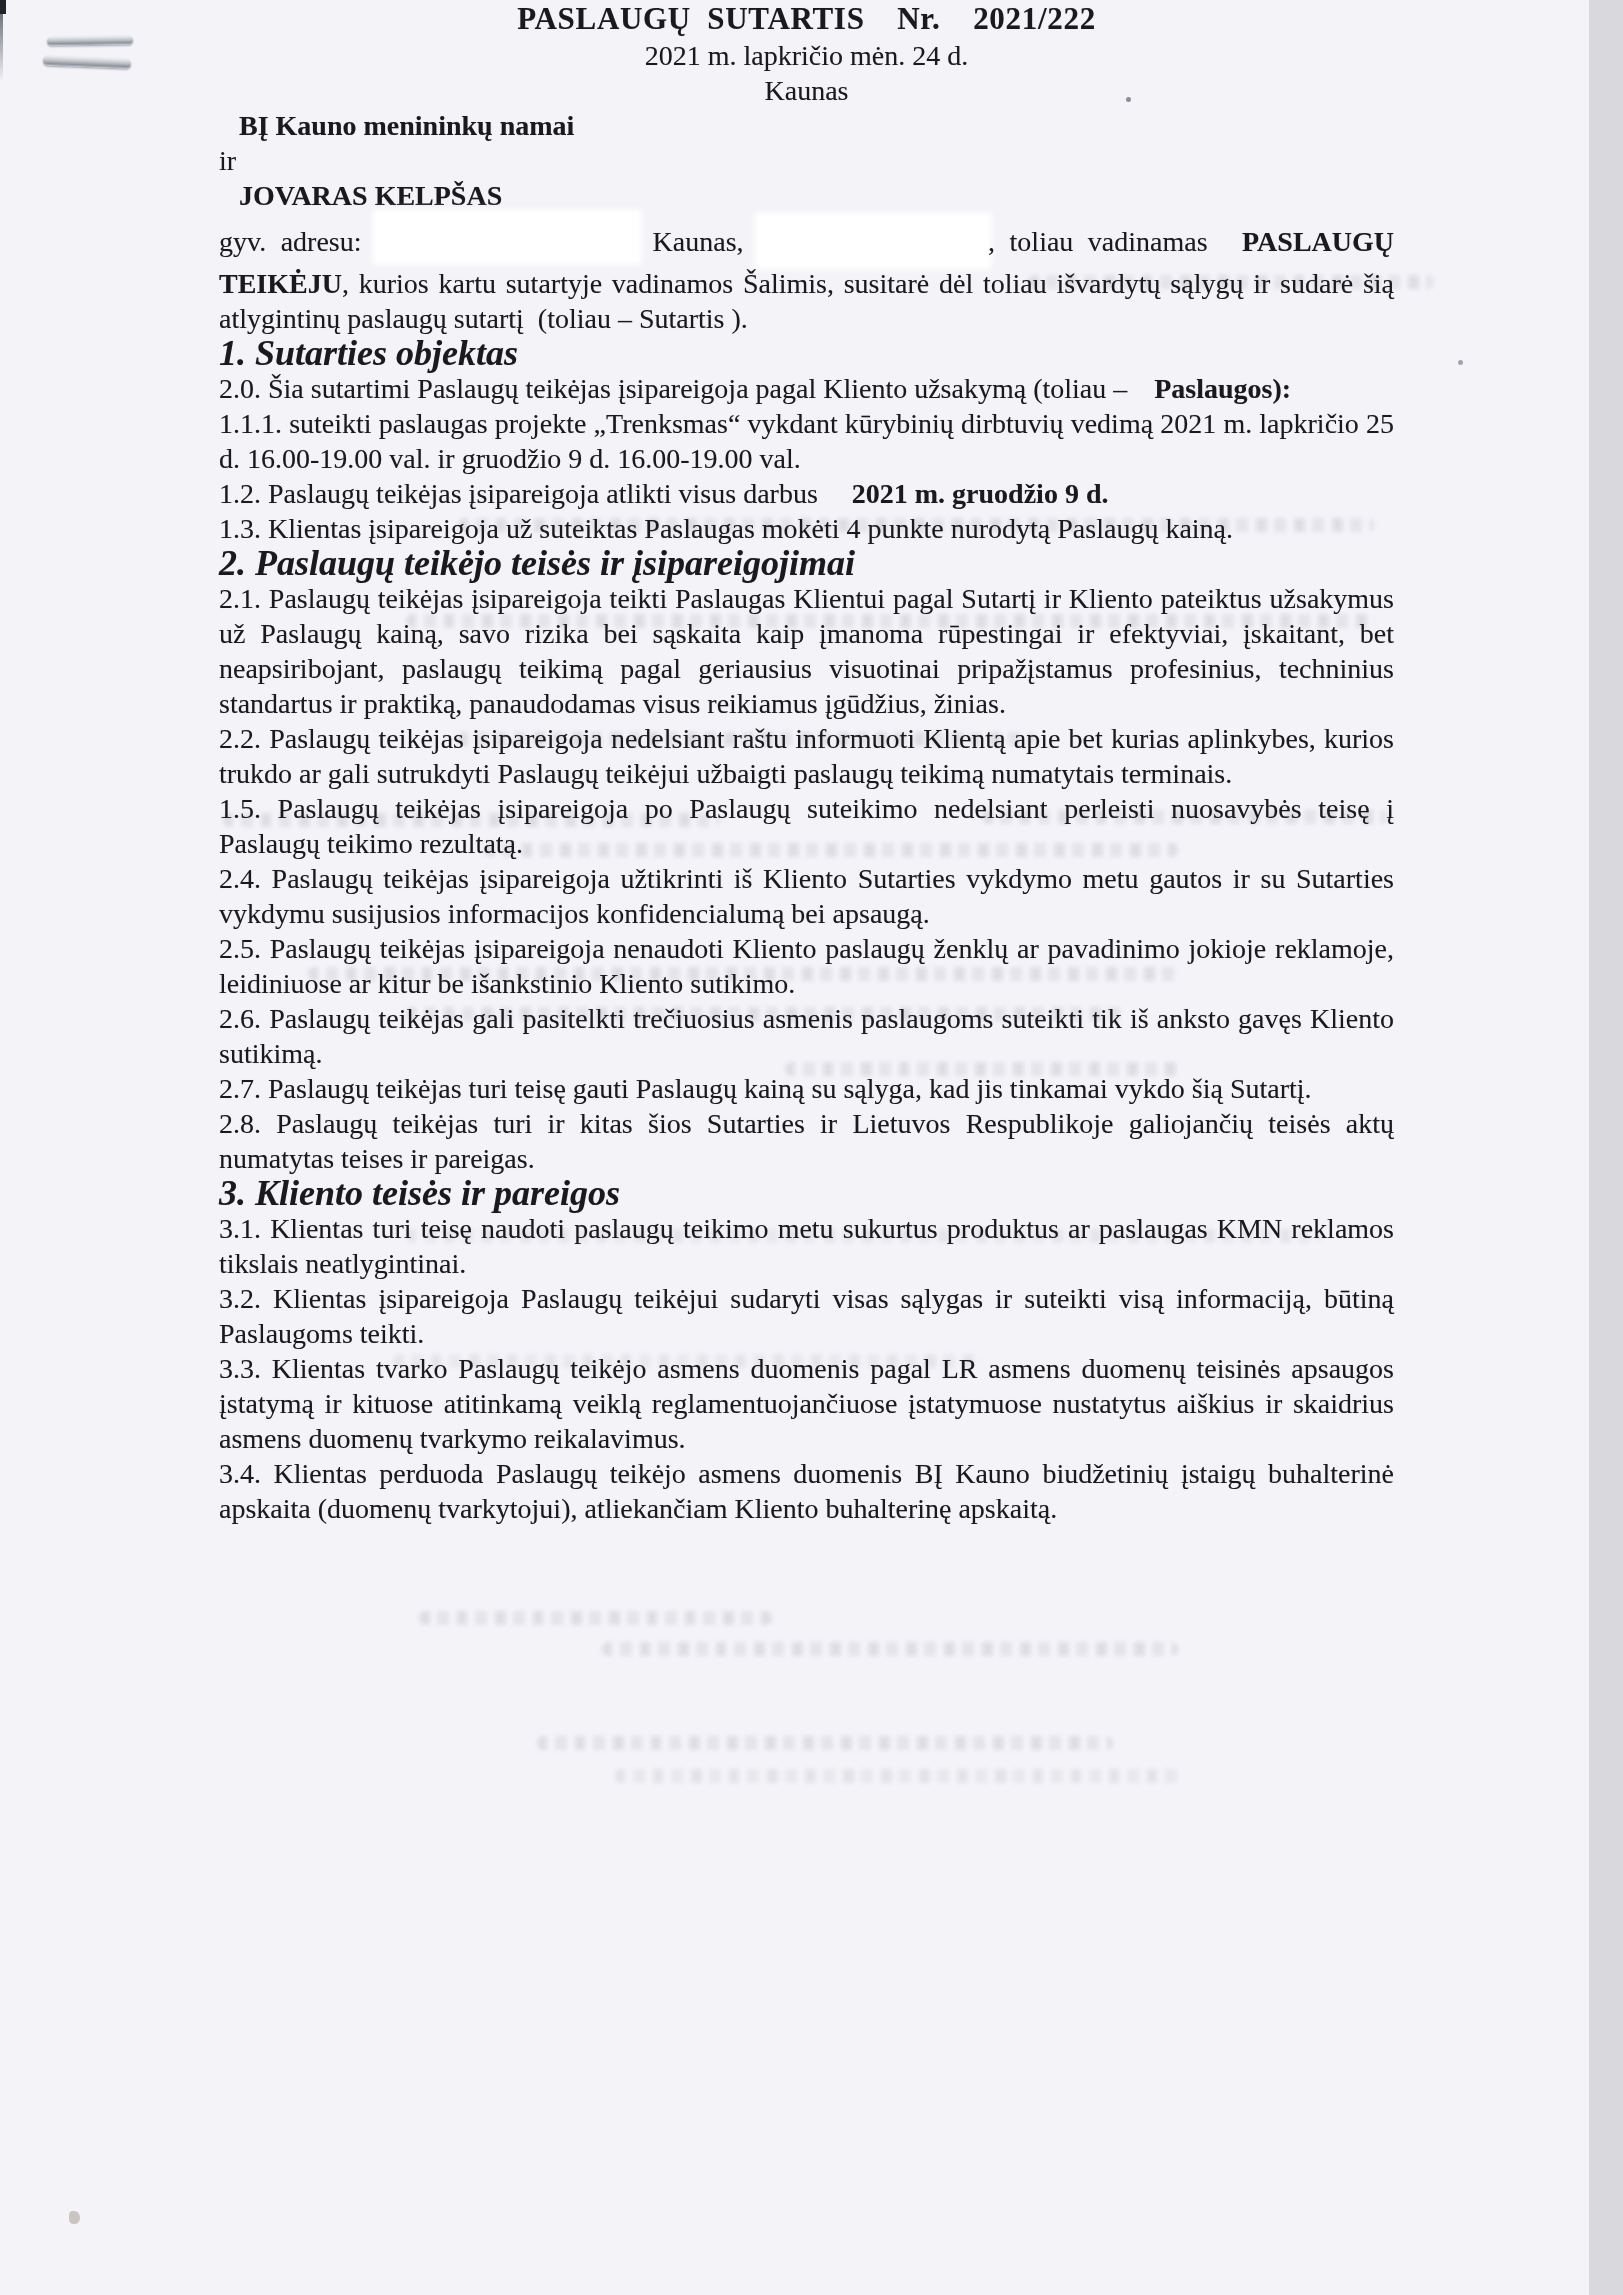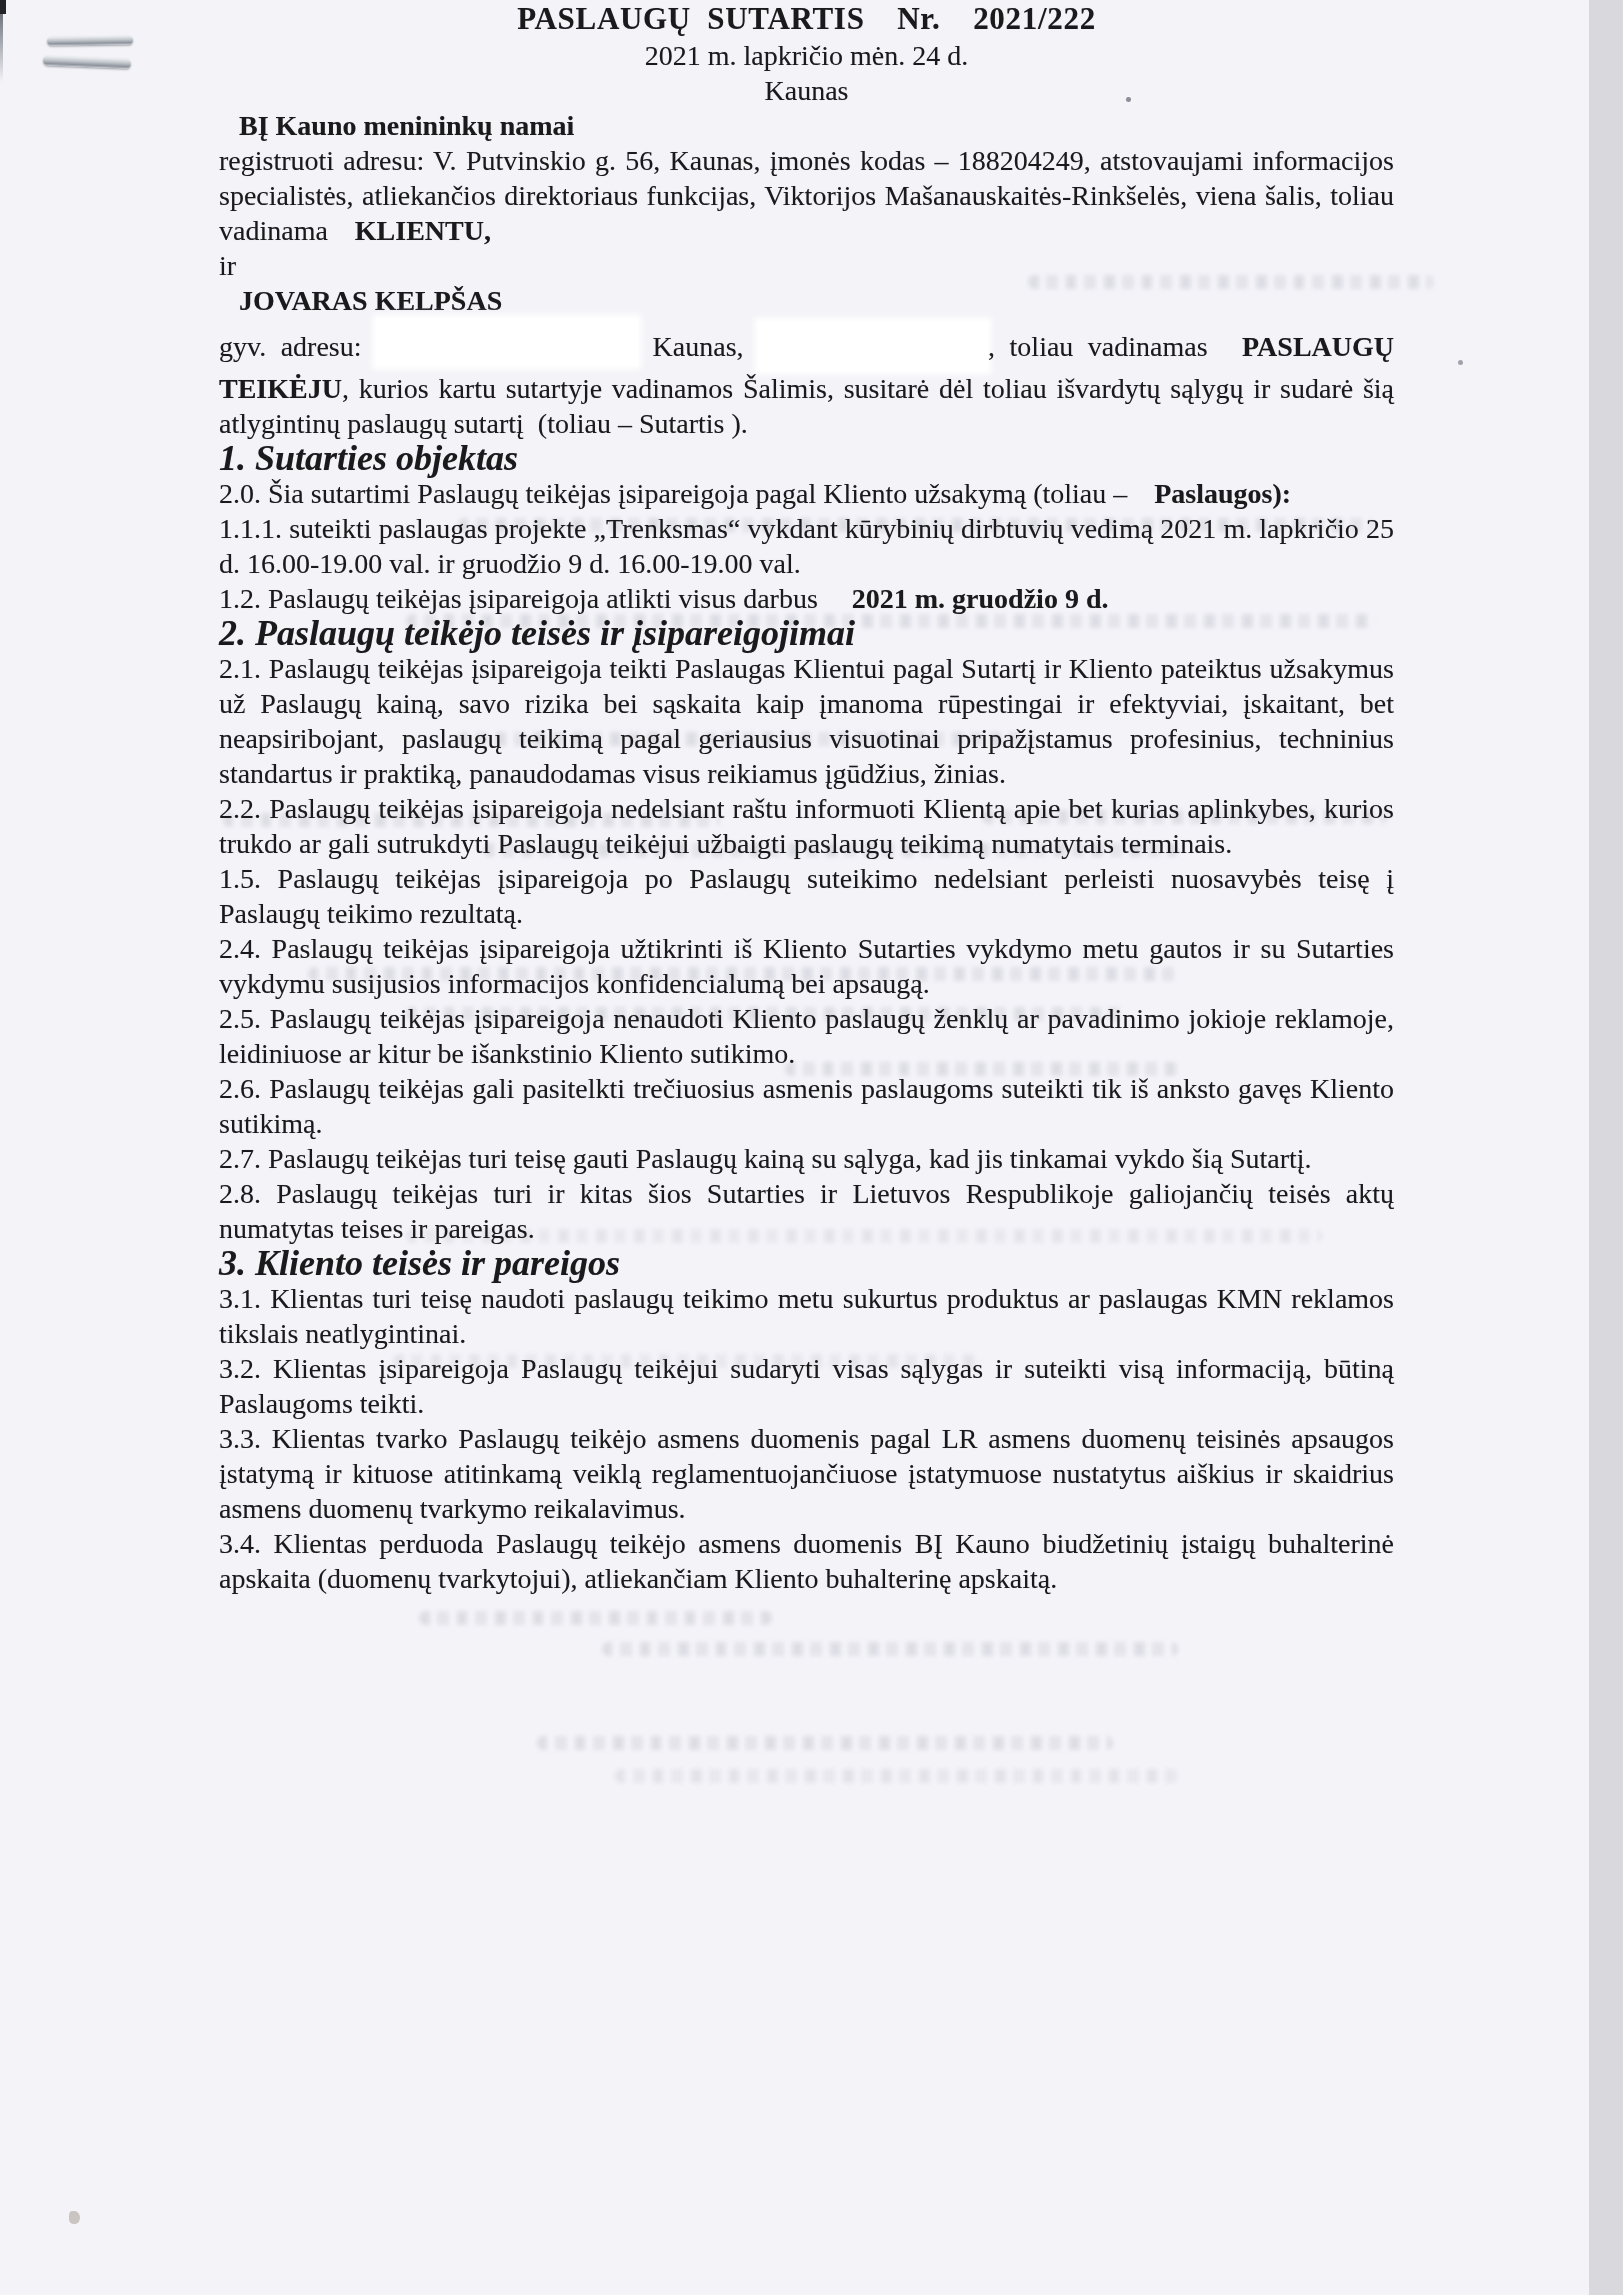--- a/index.html
+++ b/index.html
@@ -102,37 +102,37 @@
   <div class="content">
 
     <h1 class="title t-center">PASLAUGŲ SUTARTIS&nbsp; Nr.&nbsp; 2021/222</h1>
 
     <p class="t-center p-date">2021 m. lapkričio mėn. 24 d.</p>
 
     <p class="t-center p-city">Kaunas</p>
 
     <p><b>BĮ Kauno menininkų namai</b></p>
 
-    <p><span>registruoti adresu: V. Putvinskio g. 56, Kaunas, įmonės kodas – 188204249, atstovaujami informacijos specialistės, atliekančios direktoriaus funkcijas, Viktorijos Mašanauskaitės-Rinkšelės, viena šalis, toliau vadinama </span><b>KLIENTU,</b></p>
 
     <p class="p-connector">ir</p>
 
     <p class="p-provider-name"><b>JOVARAS KELPŠAS</b></p>
 
     <p>
       <span>gyv. adresu:</span>
       <span class="redact r1"></span>
       <span>Kaunas,</span>
       <span class="redact r2"></span><span>, toliau vadinamas </span><b>PASLAUGŲ TEIKĖJU</b><span>, kurios kartu sutartyje vadinamos Šalimis, susitarė dėl toliau išvardytų sąlygų ir sudarė šią atlygintinų paslaugų sutartį&nbsp; (toliau – Sutartis ).</span>
     </p>
 
     <h2 class="section-heading h-1">1. Sutarties objektas</h2>
     <p><span>2.0. Šia sutartimi Paslaugų teikėjas įsipareigoja pagal Kliento užsakymą (toliau – </span><b>Paslaugos):</b></p>
     <p><span>1.1.1. suteikti paslaugas projekte „Trenksmas“ vykdant kūrybinių dirbtuvių vedimą 2021 m. lapkričio 25 d. 16.00-19.00 val. ir gruodžio 9 d. 16.00-19.00 val.</span><b></b></p>
     <p><span>1.2. Paslaugų teikėjas įsipareigoja atlikti visus darbus&nbsp; </span><b>2021 m. gruodžio 9 d.</b></p>
+    <p><span>1.3. Klientas įsipareigoja už suteiktas Paslaugas mokėti 4 punkte nurodytą Paslaugų kainą.</span><b></b></p>
 
     <h2 class="section-heading h-2">2. Paslaugų teikėjo teisės ir įsipareigojimai</h2>
     <p><span>2.1. Paslaugų teikėjas įsipareigoja teikti Paslaugas Klientui pagal Sutartį ir Kliento pateiktus užsakymus už Paslaugų kainą, savo rizika bei sąskaita kaip įmanoma rūpestingai ir efektyviai, įskaitant, bet neapsiribojant, paslaugų teikimą pagal geriausius visuotinai pripažįstamus profesinius, techninius standartus ir praktiką, panaudodamas visus reikiamus įgūdžius, žinias.</span></p>
     <p><span>2.2. Paslaugų teikėjas įsipareigoja nedelsiant raštu informuoti Klientą apie bet kurias aplinkybes, kurios trukdo ar gali sutrukdyti Paslaugų teikėjui užbaigti paslaugų teikimą numatytais terminais.</span></p>
     <p><span>1.5. Paslaugų teikėjas įsipareigoja po Paslaugų suteikimo nedelsiant perleisti nuosavybės teisę į Paslaugų teikimo rezultatą.</span></p>
     <p><span>2.4. Paslaugų teikėjas įsipareigoja užtikrinti iš Kliento Sutarties vykdymo metu gautos ir su Sutarties vykdymu susijusios informacijos konfidencialumą bei apsaugą.</span></p>
     <p><span>2.5. Paslaugų teikėjas įsipareigoja nenaudoti Kliento paslaugų ženklų ar pavadinimo jokioje reklamoje, leidiniuose ar kitur be išankstinio Kliento sutikimo.</span></p>
     <p><span>2.6. Paslaugų teikėjas gali pasitelkti trečiuosius asmenis paslaugoms suteikti tik iš anksto gavęs Kliento sutikimą.</span></p>
     <p><span>2.7. Paslaugų teikėjas turi teisę gauti Paslaugų kainą su sąlyga, kad jis tinkamai vykdo šią Sutartį.</span></p>
     <p><span>2.8. Paslaugų teikėjas turi ir kitas šios Sutarties ir Lietuvos Respublikoje galiojančių teisės aktų numatytas teises ir pareigas.</span></p>

